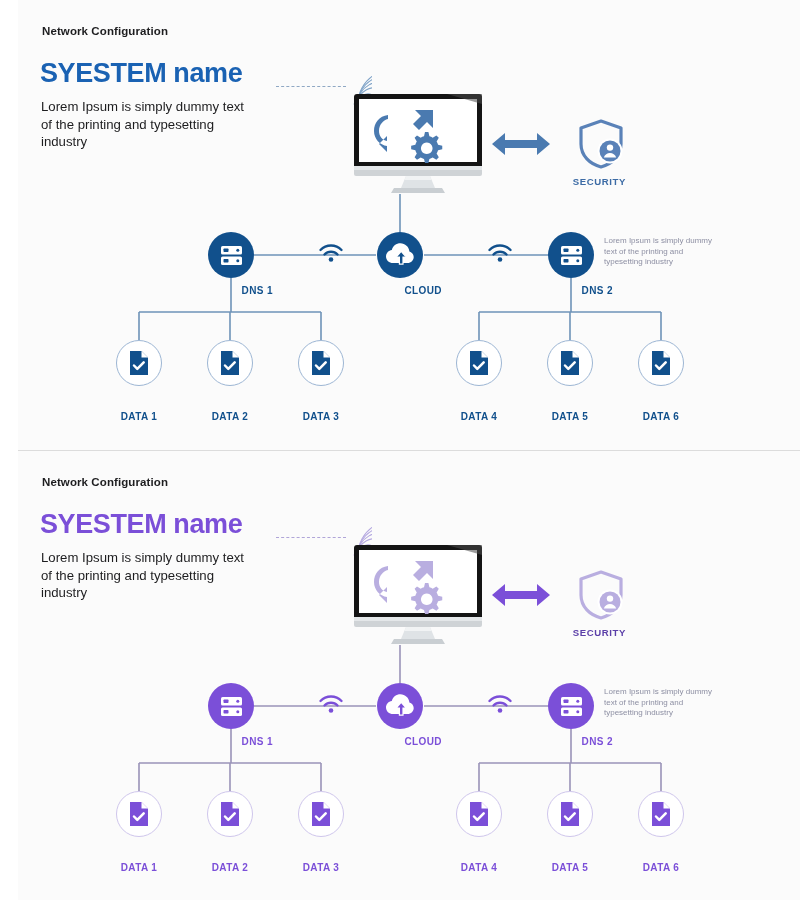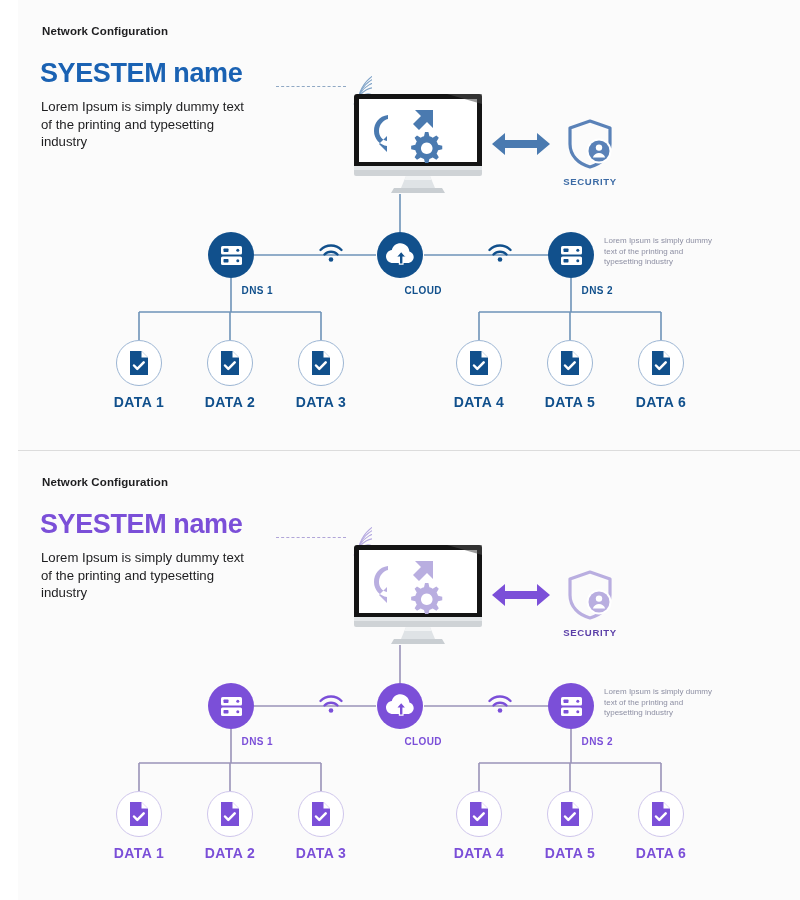--- a/index.html
+++ b/index.html
@@ -68,21 +68,21 @@
   }
   .leader div {
     width: 100%;
     height: 0;
     border-top: 1.6px dashed #8fa8c4;
   }
 
   .rings { position: absolute; left: 302px; top: 70px; }
   .monitor { position: absolute; left: 334px; top: 94px; }
   .exchange-arrow { position: absolute; left: 474px; top: 130px; }
-  .security { position: absolute; left: 536px; top: 118px; width: 72px; text-align: center; }
+  .security { position: absolute; left: 536px; top: 118px; width: 72px; text-align: right; }
   .security-label {
     margin-top: 2px;
     font-size: 9.6px;
     font-weight: bold;
     letter-spacing: 0.6px;
   }
 
   .node {
     position: absolute;
     width: 84px;
@@ -110,22 +110,22 @@
     height: 46px;
     margin: 0 auto;
     border-radius: 50%;
     background: #ffffff;
     display: flex;
     align-items: center;
     justify-content: center;
     box-sizing: border-box;
   }
   .leaf .leaf-label {
-    margin-top: 8px;
-    font-size: 14px;
+    margin-top: 25px;
+    font-size: 10px;
     font-weight: bold;
     letter-spacing: 0.4px;
   }
 
   .wifi { position: absolute; }
   .sidenote {
     position: absolute;
     width: 120px;
     font-size: 8px;
     line-height: 10.6px;

